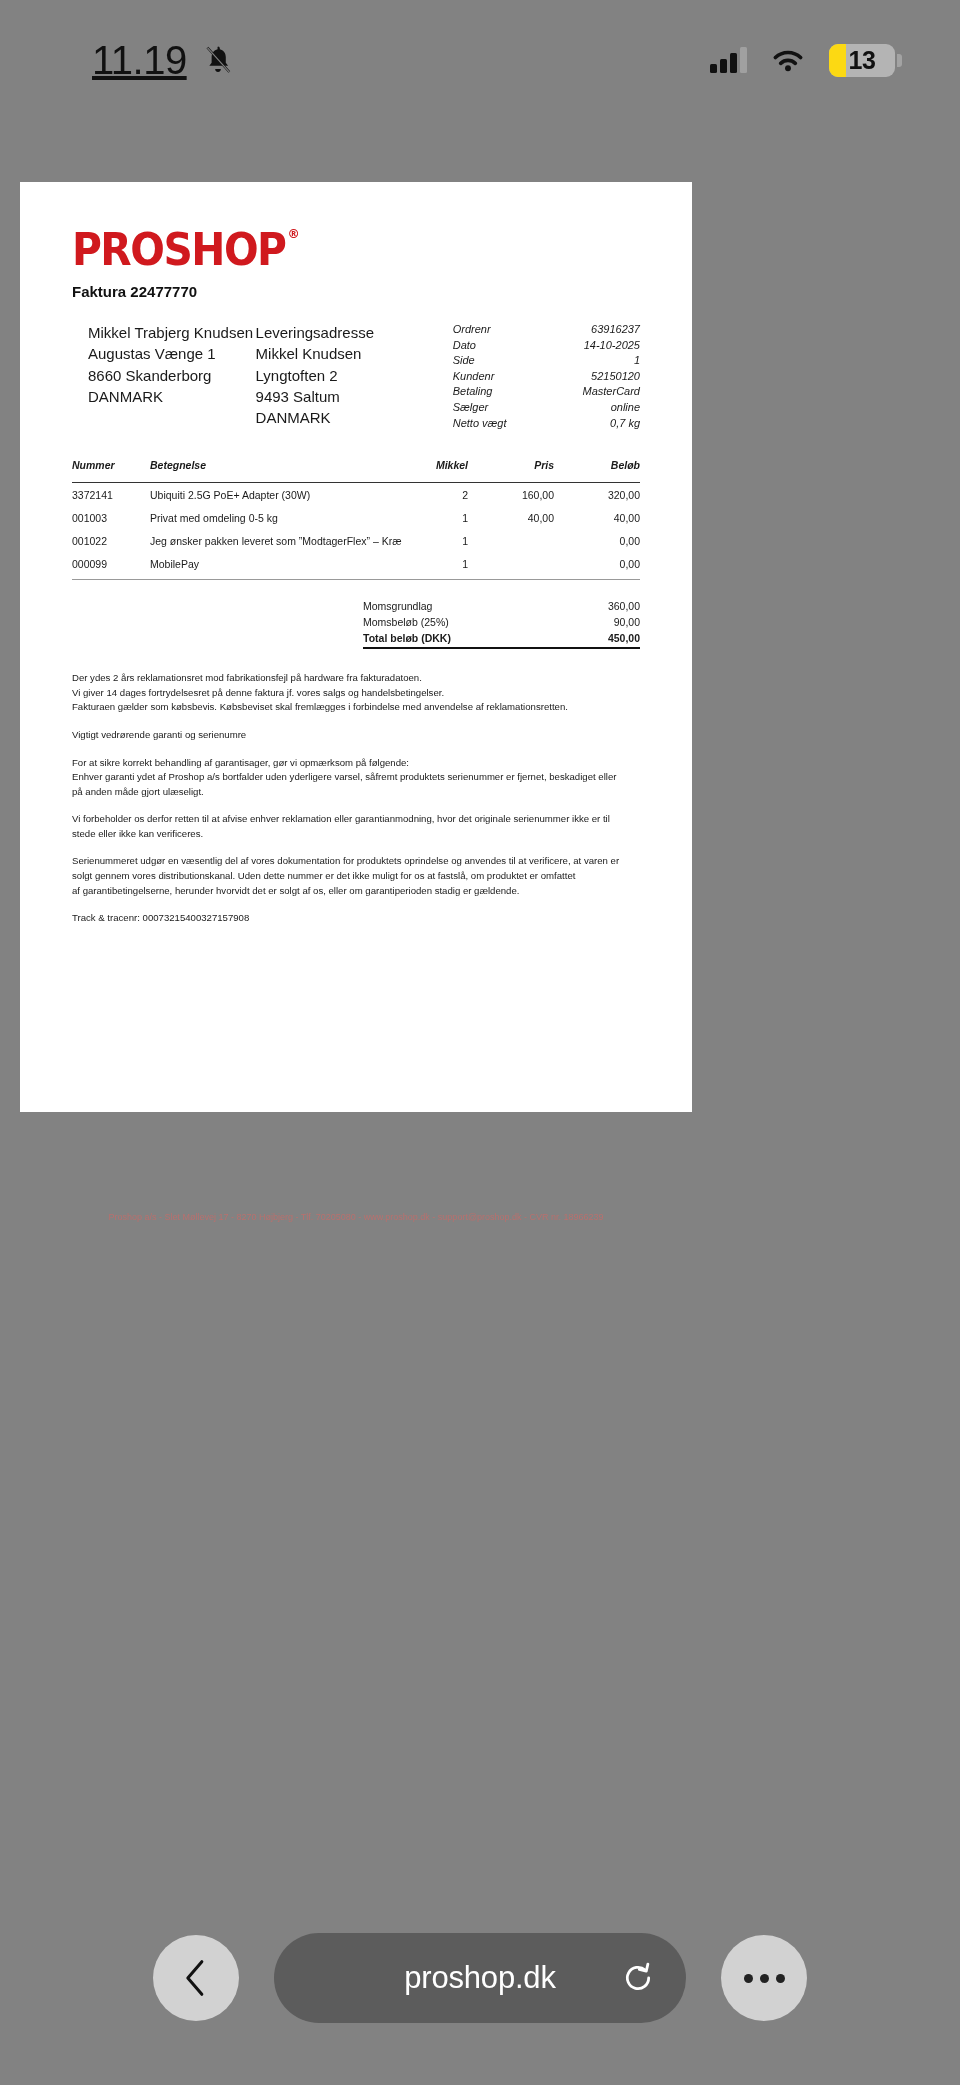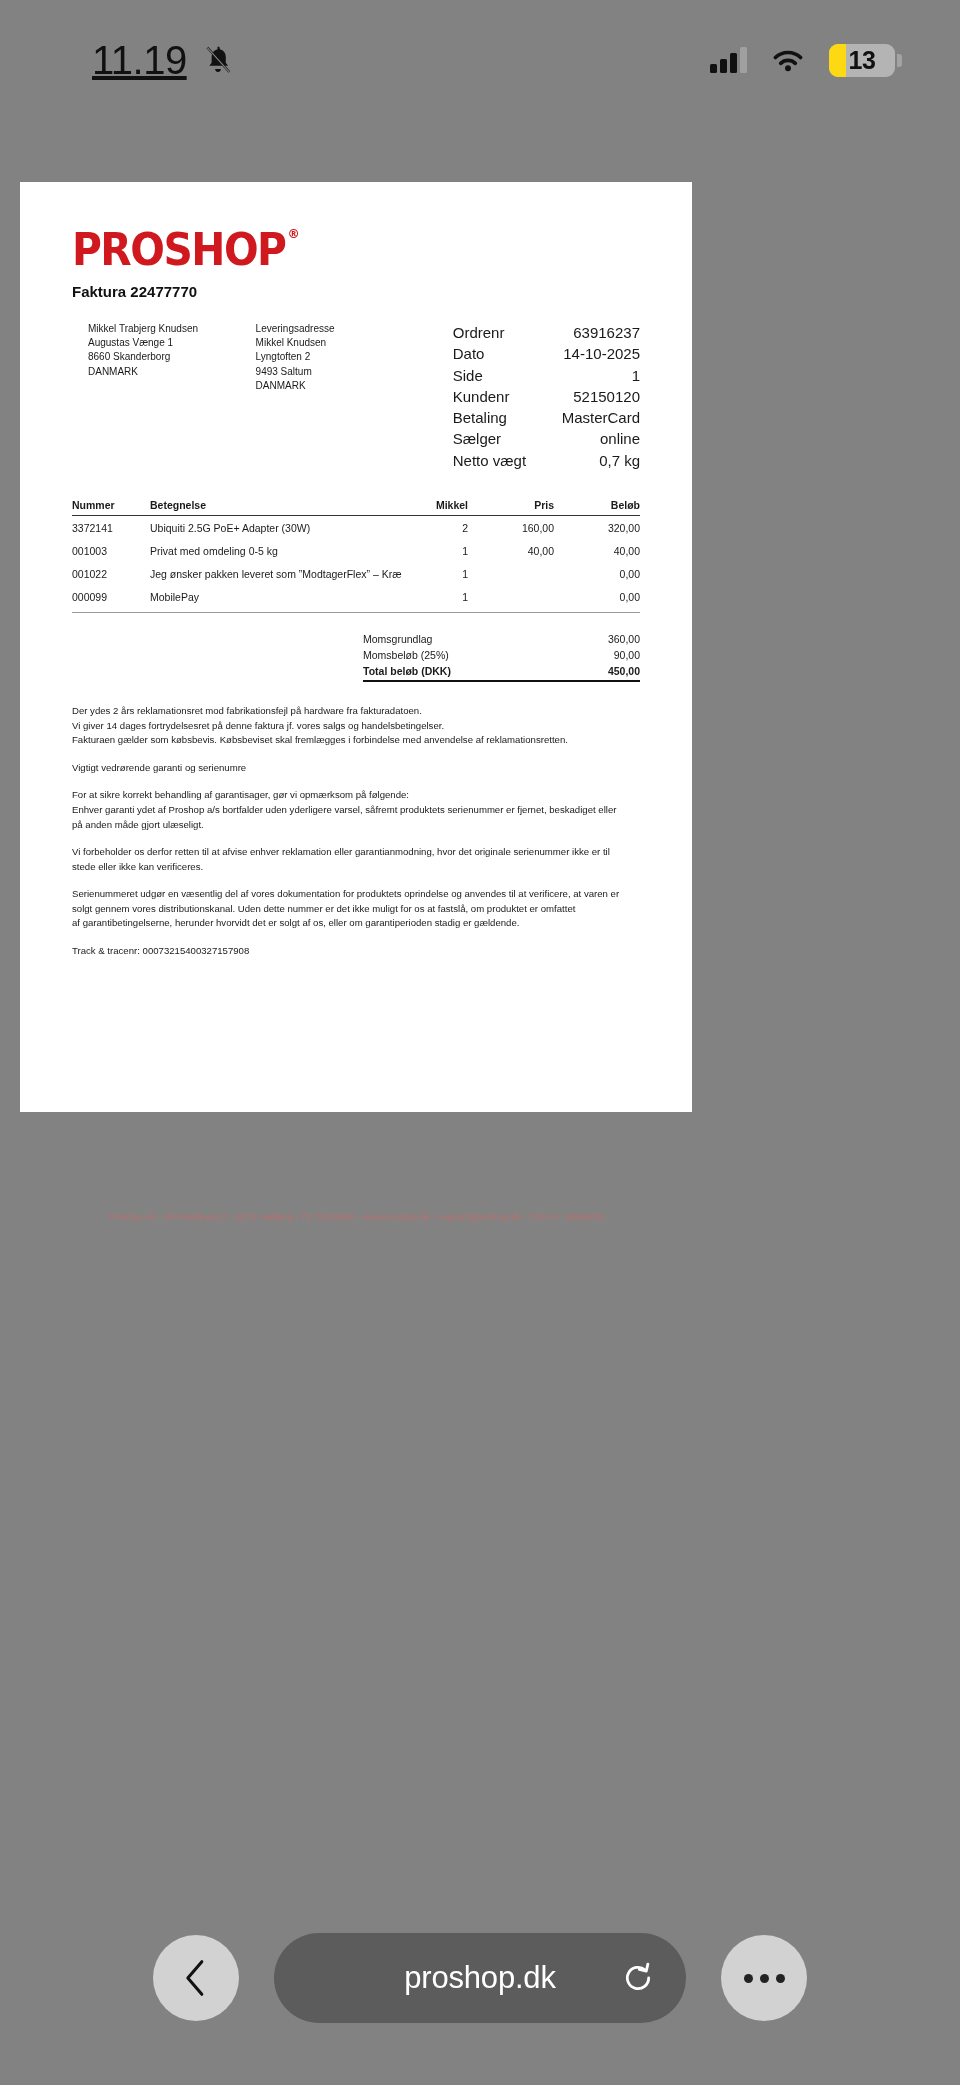--- a/index.html
+++ b/index.html
@@ -122,51 +122,53 @@
     color: #111;
     margin-top: 13px;
   }
 
   
   .addr-meta {
     display: flex;
     margin-top: 22px;
   }
   .addr-block {
-    font-size: 10px;
+    font-size: 15px;
     line-height: 1.42;
     color: #1a1a1a;
   }
   .addr-bill { width: 186px; padding-left: 16px; }
   .addr-ship { width: 200px; }
   .meta {
     margin-left: auto;
     width: 190px;
-    font-size: 15px;
+    font-size: 11px;
     line-height: 1.42;
     color: #1a1a1a;
+    font-style: italic;
   }
   .meta-row { display: flex; justify-content: space-between; }
   .meta-label { }
   .meta-value { text-align: right; }
 
   
   table.items {
     width: 100%;
     border-collapse: collapse;
     margin-top: 28px;
     font-size: 10.5px;
     color: #1a1a1a;
   }
   table.items th {
     font-weight: bold;
     font-size: 10.5px;
     border-bottom: 1px solid #333;
-    padding: 0 0 4px 0;
+    padding: 0 0 11px 0;
     text-align: left;
+    font-style: italic;
   }
   table.items th.num-col { text-align: right; }
   table.items td {
     padding: 6px 0 5px 0;
     vertical-align: top;
   }
   table.items td.num-col { text-align: right; }
   .col-nummer { width: 78px; }
   .col-betegn { width: auto; }
   .col-antal  { width: 64px; }

